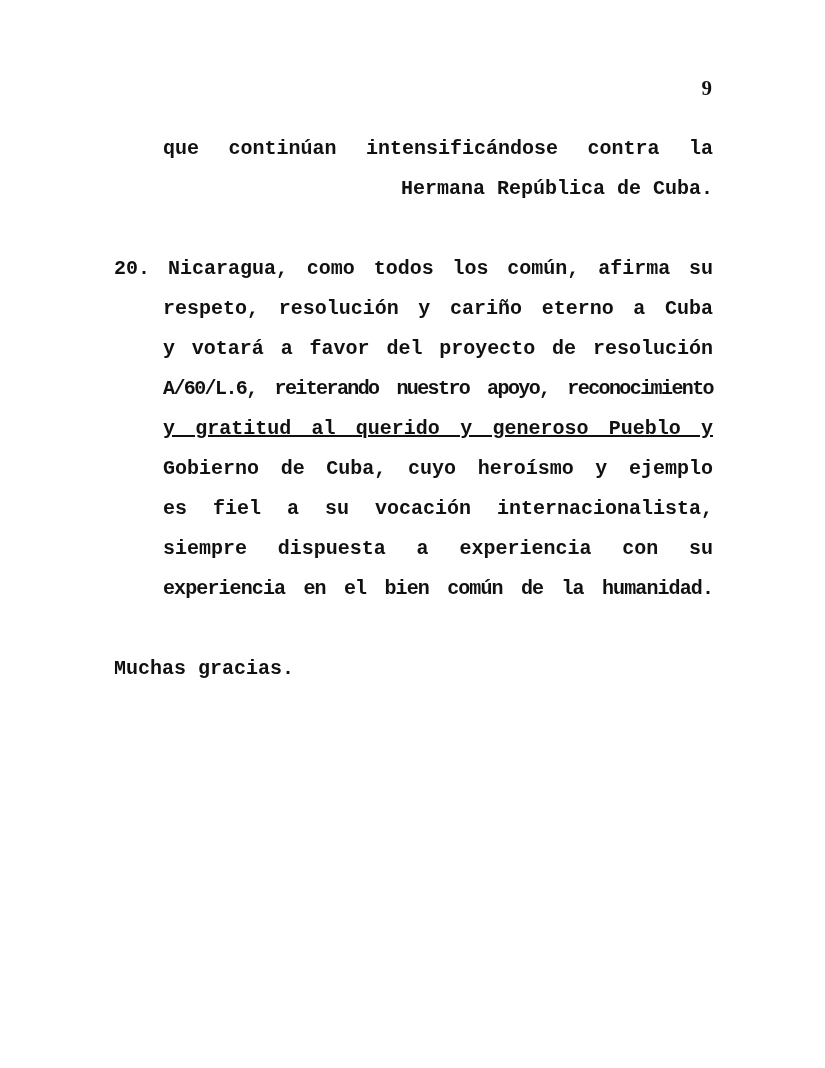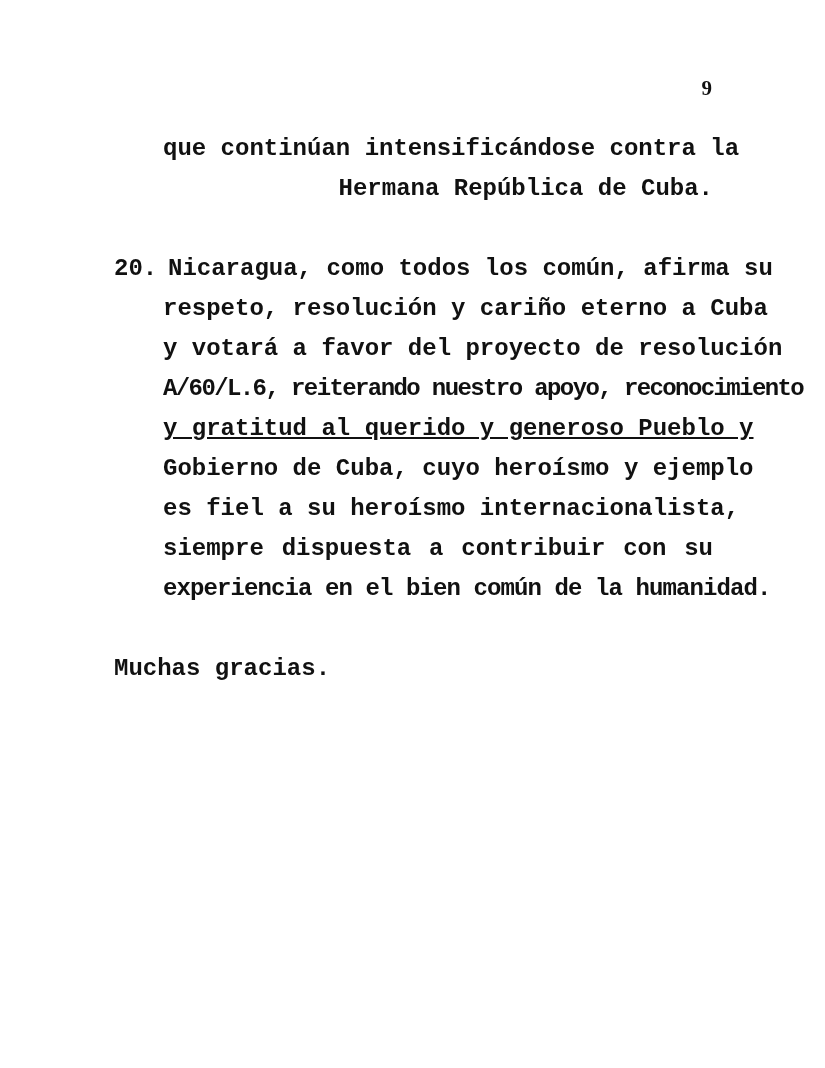--- a/index.html
+++ b/index.html
@@ -22,21 +22,21 @@
       text-align: right;
       font-family: "Liberation Serif", serif;
       font-weight: bold;
       font-size: 21px;
       line-height: 28px;
     }
     .line {
       position: absolute;
       font-family: "Liberation Mono", monospace;
       font-weight: bold;
-      font-size: 24px;
+      font-size: 20px;
       line-height: 26px;
       white-space: nowrap;
     }
     .justified {
       text-align: justify;
       text-align-last: justify;
     }
     .indent { left: 163px; width: 550px; }
     .closing { left: 114px; }
   </style>
@@ -52,19 +52,19 @@
   </div>
 
   <div>
     <div class="line" style="top:256px; left:114px;">20.</div>
     <div class="line justified" style="top:256px; left:168px; width:545px;">Nicaragua, como todos los común, afirma su</div>
     <div class="line indent justified" style="top:296px;">respeto, resolución y cariño eterno a Cuba</div>
     <div class="line indent justified" style="top:336px;font-family:Liberation Mono, monospace;">y votará a favor del proyecto de resolución</div>
     <div class="line indent justified" style="top:376px; letter-spacing:-1.6px;">A/60/L.6, reiterando nuestro apoyo, reconocimiento</div>
     <div class="line indent justified" style="top:416px;text-decoration:underline;">y gratitud al querido y generoso Pueblo y</div>
     <div class="line indent justified" style="top:456px;">Gobierno de Cuba, cuyo heroísmo y ejemplo</div>
-    <div class="line indent justified" style="top:496px;">es fiel a su heroísmo internacionalista,</div>
-    <div class="line indent justified" style="top:536px;">siempre dispuesta a contribuir con su</div>
+    <div class="line indent justified" style="top:496px;">es fiel a su vocación internacionalista,</div>
+    <div class="line indent justified" style="top:536px;">siempre dispuesta a experiencia con su</div>
     <div class="line indent justified" style="top:576px; letter-spacing:-0.9px;">experiencia en el bien común de la humanidad.</div>
   </div>
 
   <div class="line closing" style="top:656px;">Muchas gracias.</div>
 </div>
 
 </body></html>

